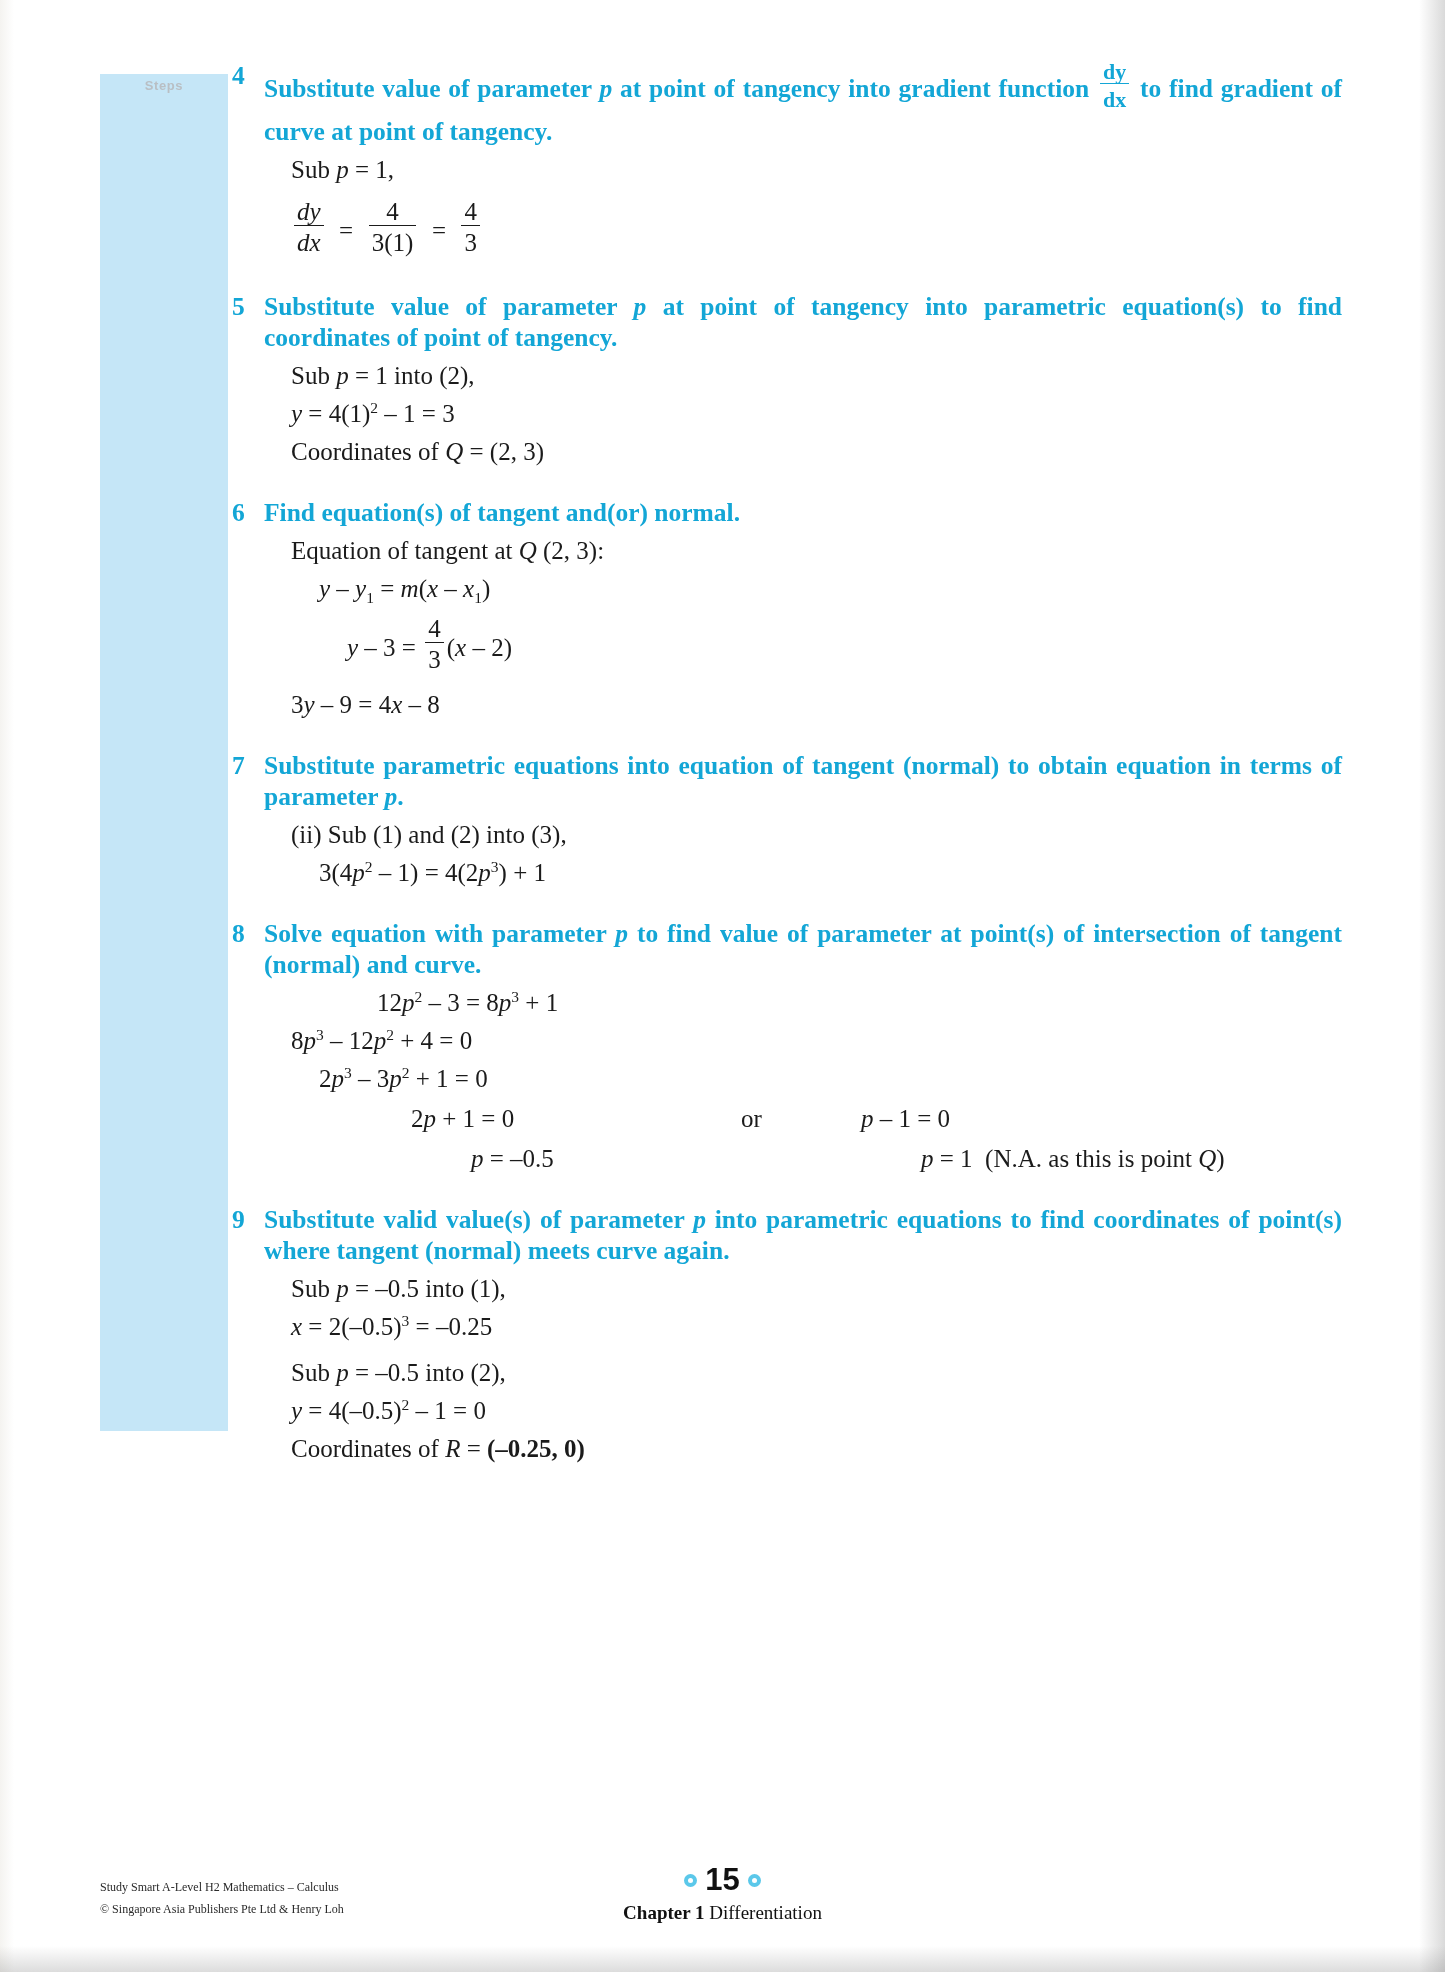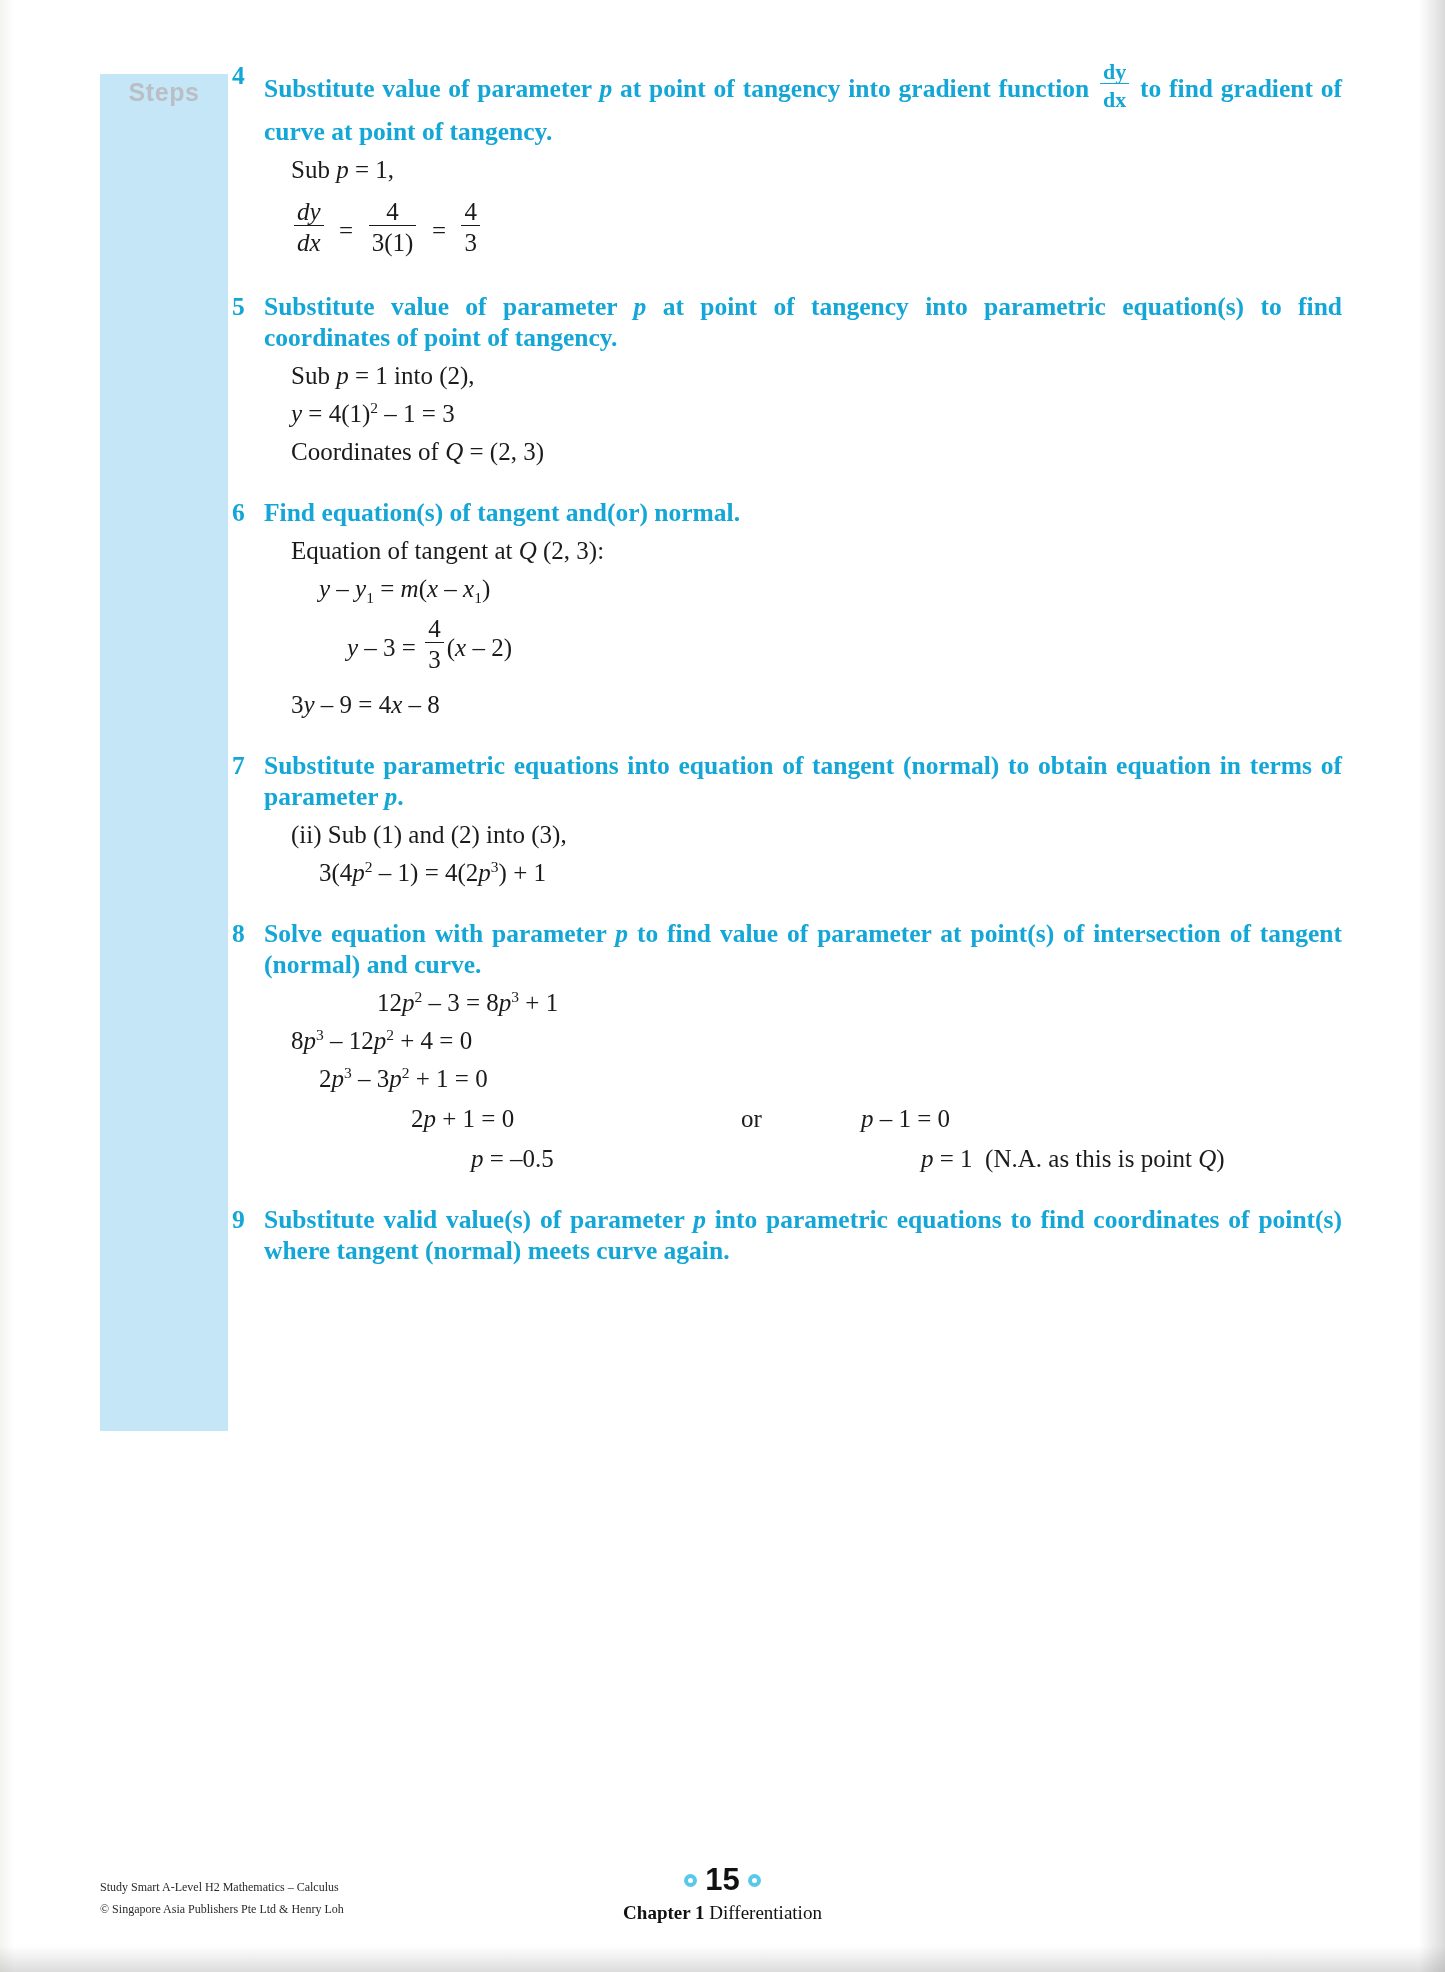--- a/index.html
+++ b/index.html
@@ -22,21 +22,21 @@
 
   
   .steps-rail{
     position:absolute;left:100px;top:74px;width:128px;height:1357px;
     background:#c5e6f7;
   }
   .steps-label{
     position:absolute;left:100px;top:78px;width:128px;
     text-align:center;
     font-family:"Liberation Sans","DejaVu Sans",sans-serif;
-    font-weight:700;font-size:25px;letter-spacing:.6px;
+    font-weight:700;font-size:13px;letter-spacing:.6px;
     color:#b9bfc4;
   }
 
   .content{position:absolute;left:232px;top:60px;width:1110px;}
 
   .step{position:relative;margin-bottom:0;}
   .step-head{
     display:flex;align-items:flex-start;
     color:#13a6d6;
     font-family:"Liberation Serif","DejaVu Serif",serif;
@@ -189,20 +189,27 @@
       </div>
     </div>
 
     <div class="gap-l"></div>
 
     <div class="step">
       <div class="step-head">
         <div class="step-num">9</div>
         <div class="step-title">Substitute valid value(s) of parameter <i>p</i> into parametric equations to find coordinates of point(s) where tangent (normal) meets curve again.</div>
       </div>
+      <div class="work">
+        <div class="line">Sub <i class="v">p</i> = –0.5 into (1),</div>
+        <div class="line"><i class="v">x</i> = 2(–0.5)<sup>3</sup> = –0.25</div>
+        <div class="line" style="margin-top:16px;">Sub <i class="v">p</i> = –0.5 into (2),</div>
+        <div class="line"><i class="v">y</i> = 4(–0.5)<sup>2</sup> – 1 = 0</div>
+        <div class="line">Coordinates of <i class="v">R</i> = <span class="bold">(–0.25, 0)</span></div>
+      </div>
     </div>
 
   </div>
 
   <div class="footer">
     <div class="foot-left">
       <div>Study Smart A-Level H2 Mathematics – Calculus</div>
       <div>© Singapore Asia Publishers Pte Ltd &amp; Henry Loh</div>
     </div>
     <div class="foot-center">

